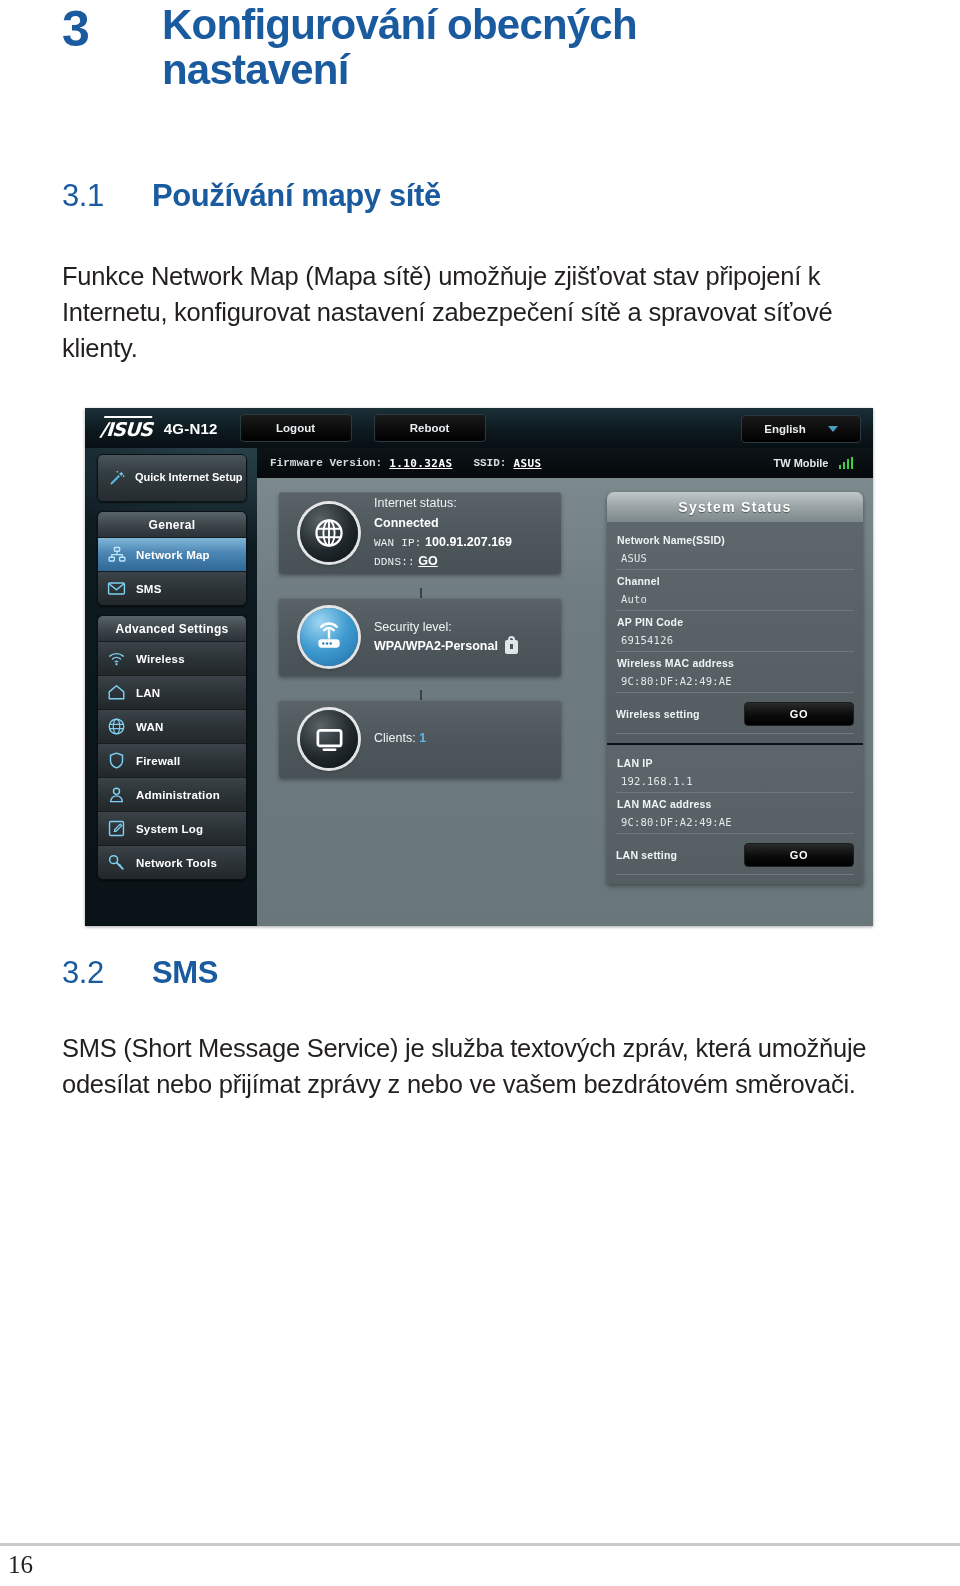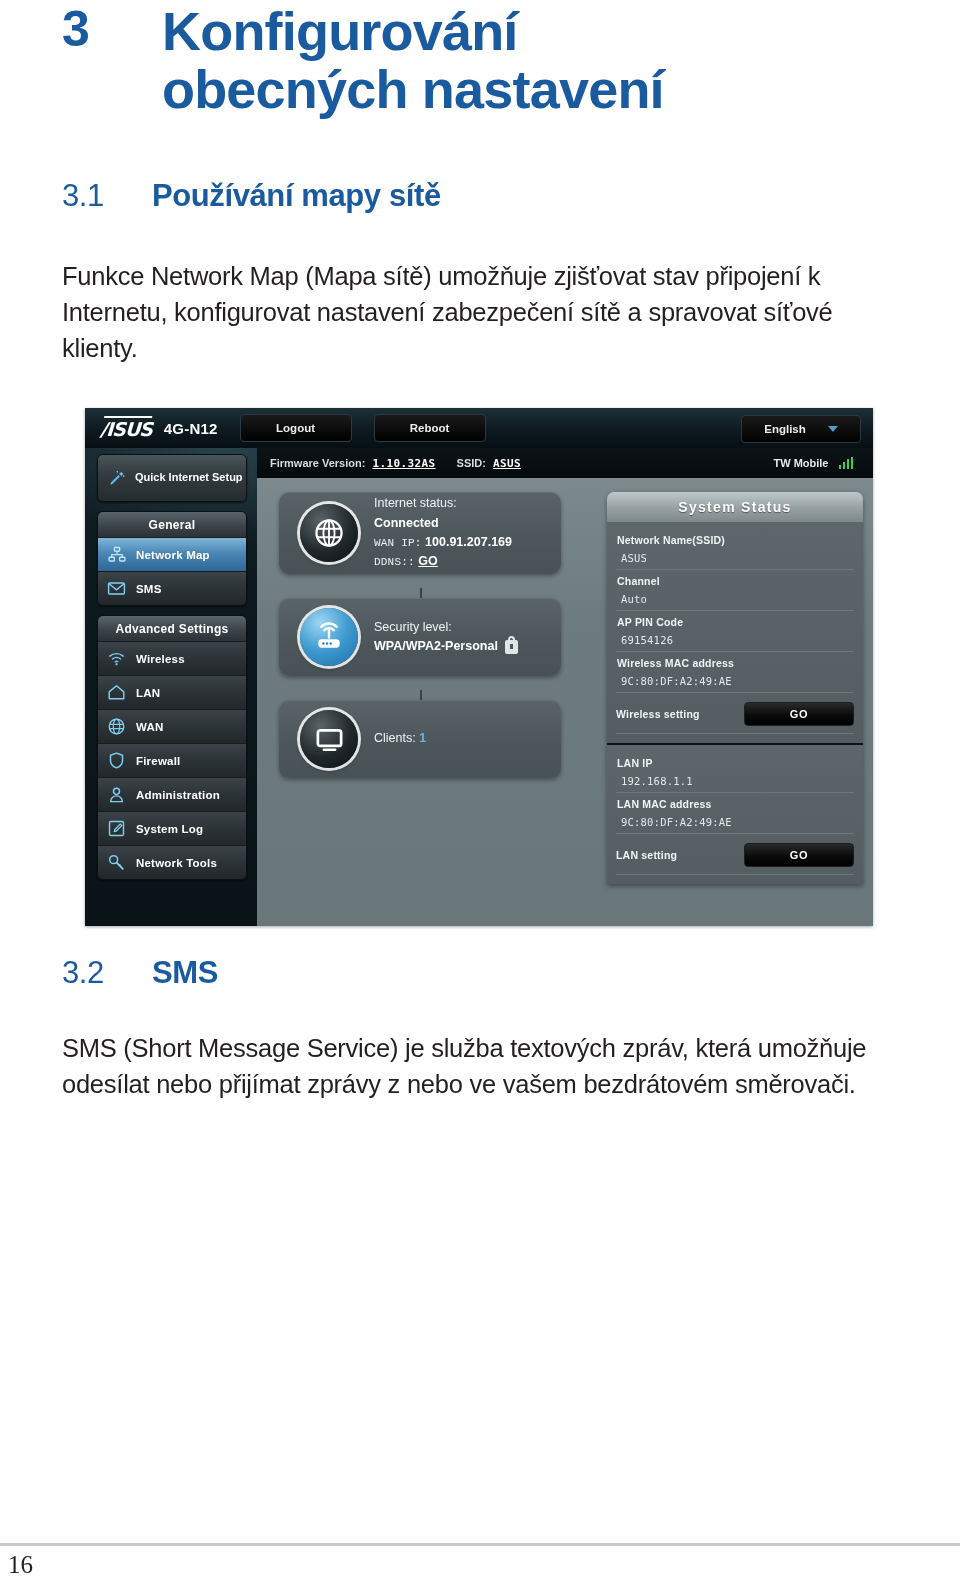--- a/index.html
+++ b/index.html
@@ -29,21 +29,21 @@
   .doc-chapter-num {
     font-size: 50px;
     font-weight: bold;
     color: #1a5a9e;
     line-height: 1.08;
     width: 100px;
     flex: 0 0 100px;
     letter-spacing: -0.5px;
   }
   .doc-chapter-title {
-    font-size: 54px;
+    font-size: 42px;
     font-weight: bold;
     color: #1a5a9e;
     line-height: 1.08;
     letter-spacing: -0.8px;
     max-width: 600px;
   }
 
   .sec-head {
     position: absolute;
     display: flex;
@@ -202,21 +202,21 @@
     width: 616px; height: 30px;
     background: linear-gradient(180deg, #0d1418 0%, #05090b 100%);
     display: flex;
     align-items: center;
     padding-left: 13px;
     box-sizing: border-box;
     color: #d6dde0;
     font-size: 11px;
     gap: 7px;
   }
-  .info-label { font-weight: bold; }
+  .info-label { font-weight: bold; font-family: Liberation Mono, monospace; }
   .info-value {
     font-family: "DejaVu Sans Mono", monospace;
     font-weight: bold;
     color: #ffffff;
     text-decoration: underline;
     letter-spacing: 0.4px;
   }
   .carrier-wrap {
     position: absolute;
     right: 20px;
@@ -323,21 +323,21 @@
     box-sizing: border-box;
   }
   .map-col {
     width: 350px;
     padding-left: 22px;
     box-sizing: border-box;
     position: relative;
   }
   .node-card {
     width: 282px;
-    border-radius: 10px;
+    border-radius: 2px;
     background: linear-gradient(180deg, #5a6468 0%, #4e585c 50%, #485155 100%);
     box-shadow: 0 2px 4px rgba(0,0,0,0.35), inset 0 1px 0 rgba(255,255,255,0.07);
     display: flex;
     align-items: center;
     padding: 0 12px;
     box-sizing: border-box;
     position: relative;
   }
   #card-internet { height: 82px; }
   #card-security { height: 78px; margin-top: 24px; }

